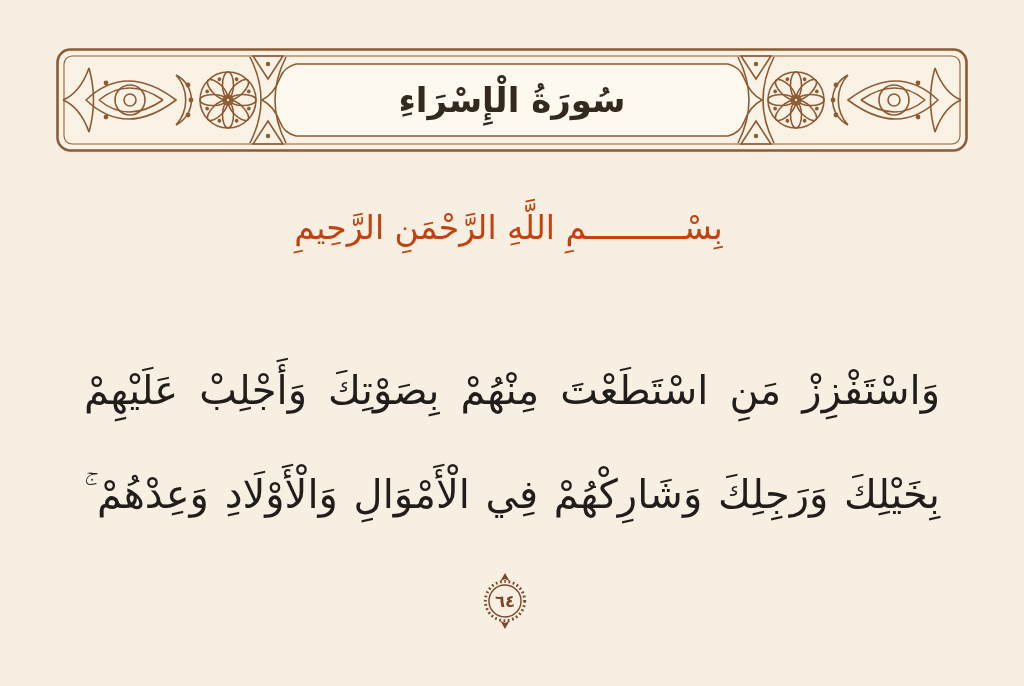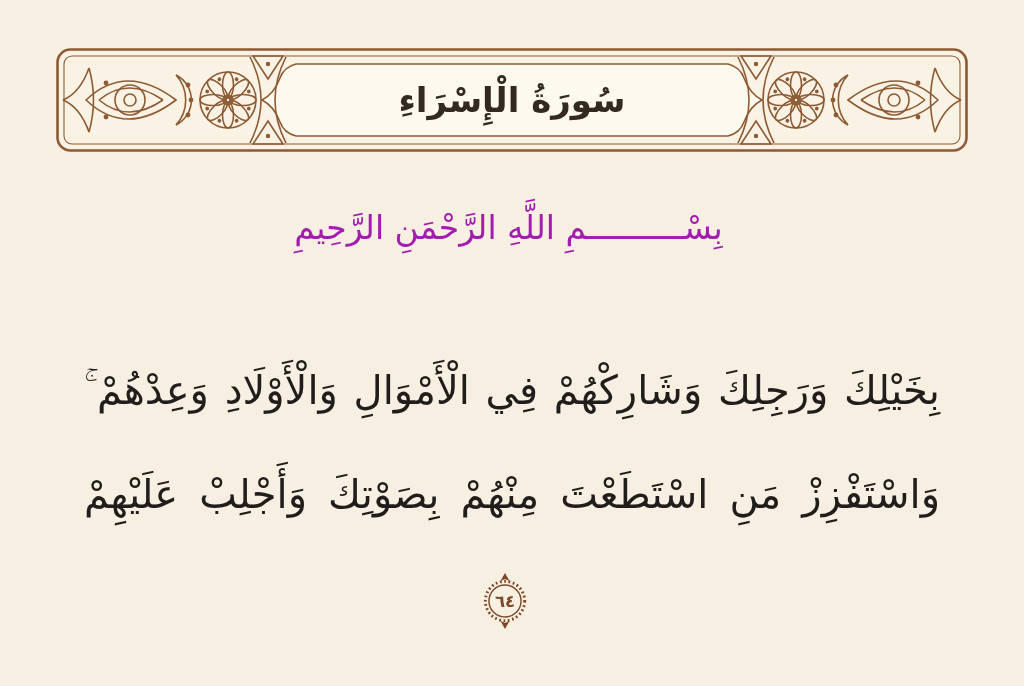--- a/index.html
+++ b/index.html
@@ -20,21 +20,21 @@
     display:flex;align-items:center;justify-content:center;
     direction:rtl;
     font-size:34px;font-weight:bold;color:#33291f;
     letter-spacing:1px;
   }
 
   
   .bismillah{
     position:absolute;left:0;top:208px;width:1017px;
     text-align:center;direction:rtl;
-    font-size:33px;color:#a21caf;
+    font-size:33px;color:#c2410c;
   }
 
   
   .verse{
     position:absolute;left:84px;top:338px;width:856px;
     direction:rtl;color:#201d1a;
     font-size:40px;line-height:104px;
   }
   .verse-line{white-space:nowrap;overflow:visible;}
   .verse-line.justify{
@@ -113,22 +113,22 @@
       </g>
 
       <use href="#ornL" transform="translate(912,0) scale(-1,1)"></use>
     </svg>
     <div class="surah-title">سُورَةُ الْإِسْرَاءِ</div>
   </div>
 
   <div class="bismillah">بِسْــــــــــمِ اللَّهِ الرَّحْمَنِ الرَّحِيمِ</div>
 
   <main class="verse">
+    <div class="verse-line justify">وَاسْتَفْزِزْ مَنِ اسْتَطَعْتَ مِنْهُمْ بِصَوْتِكَ وَأَجْلِبْ عَلَيْهِمْ</div>
     <div class="verse-line justify">بِخَيْلِكَ وَرَجِلِكَ وَشَارِكْهُمْ فِي الْأَمْوَالِ وَالْأَوْلَادِ وَعِدْهُمْ ۚ</div>
-    <div class="verse-line justify">وَاسْتَفْزِزْ مَنِ اسْتَطَعْتَ مِنْهُمْ بِصَوْتِكَ وَأَجْلِبْ عَلَيْهِمْ</div>
     <div class="verse-line center">
       <svg class="medallion" viewBox="0 0 48 56" aria-hidden="false">
         <g fill="none" stroke="#7b4928">
           <circle cx="24" cy="28" r="15.5" stroke-width="1.4"></circle>
           <circle cx="24" cy="28" r="19" stroke-width="2.8" stroke-dasharray="1.7 2.5"></circle>
         </g>
         <path d="M24,1 L28.5,9 L24,6.8 L19.5,9 Z" fill="#7b4928"></path>
         <path d="M24,55 L28.5,47 L24,49.2 L19.5,47 Z" fill="#7b4928"></path>
         <text x="24" y="34" text-anchor="middle" font-size="16" fill="#7b4928">٦٤</text>
       </svg>

